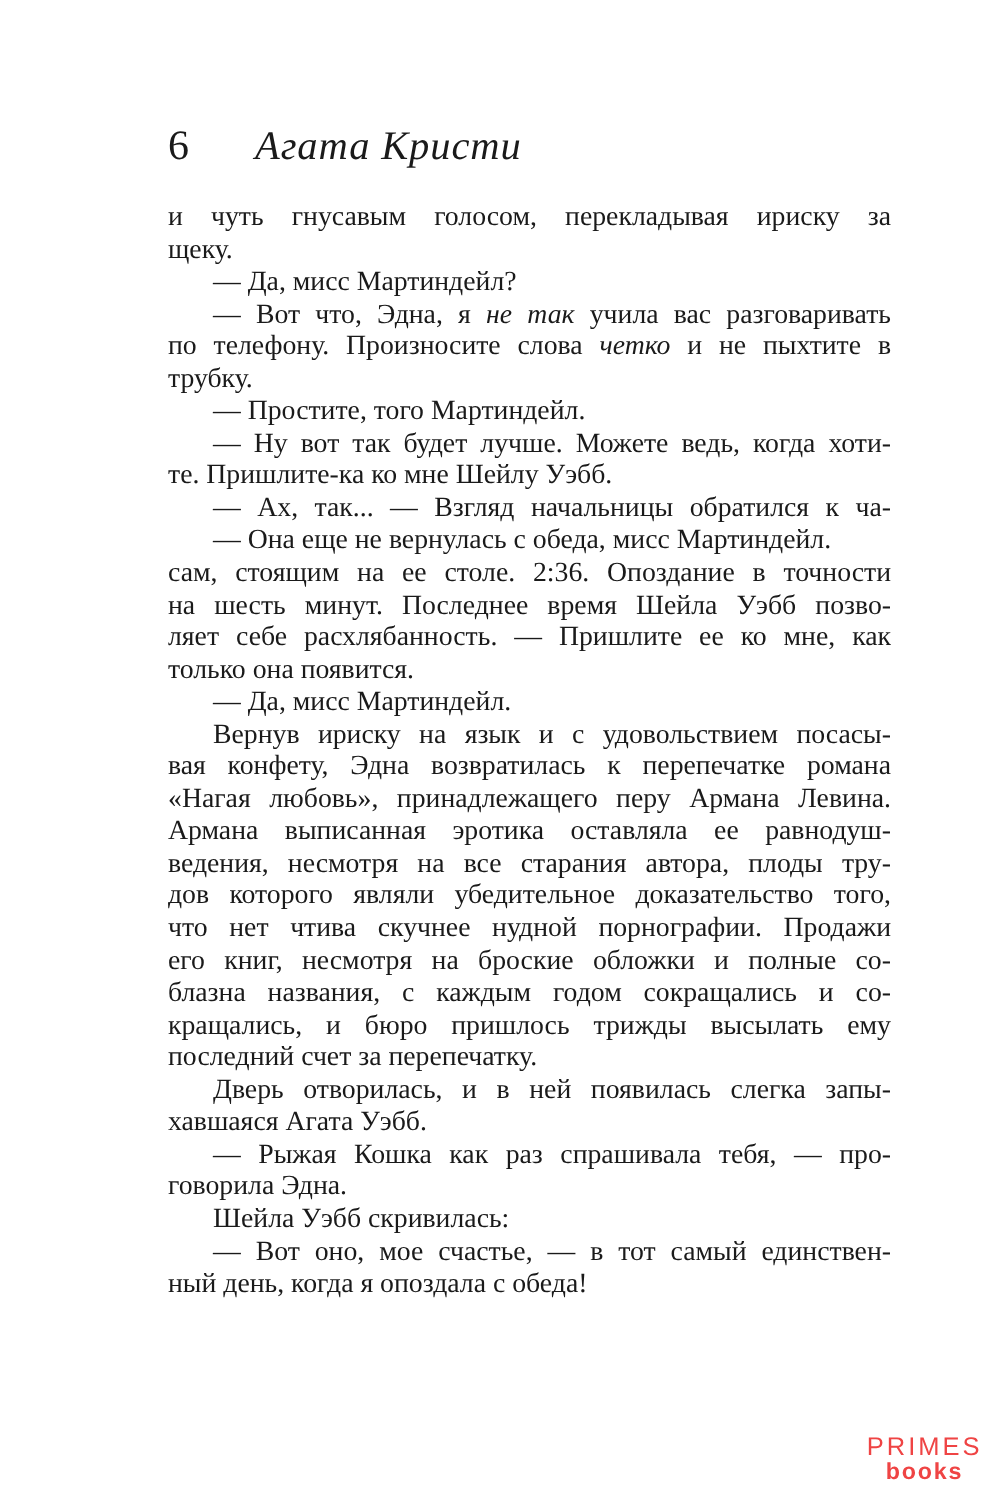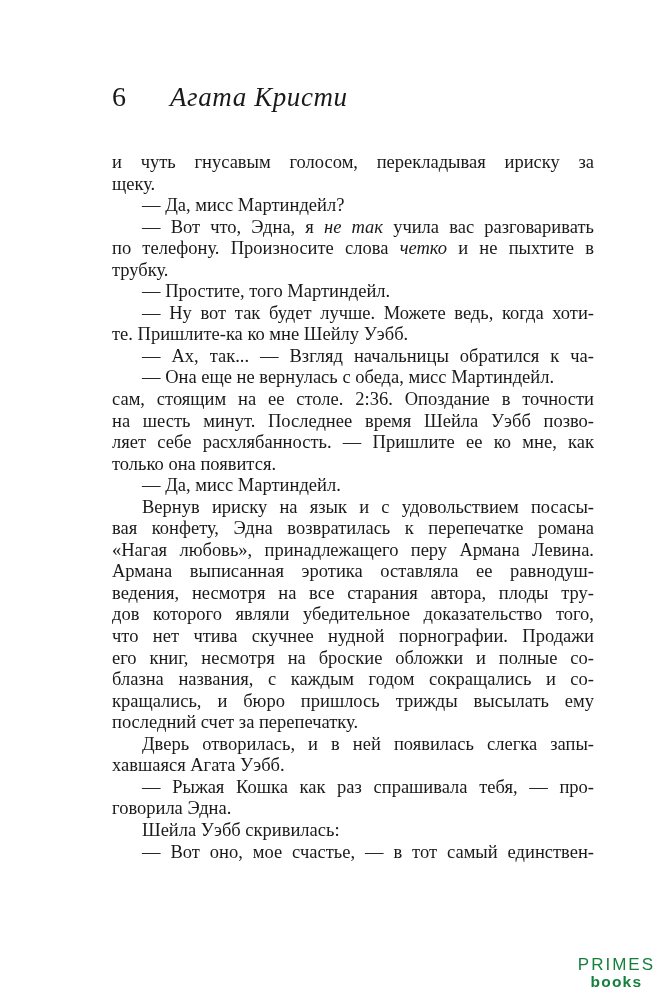--- a/index.html
+++ b/index.html
@@ -22,42 +22,42 @@
   .pagenum { font-size: 28px; line-height: 1; }
   .running-title {
     font-size: 27px;
     font-style: italic;
     margin-left: 44px;
     letter-spacing: 0.6px;
   }
   .body-text {
     position: absolute;
     left: 112px;
-    top: 152px;
+    top: 135px;
     width: 482px;
     font-size: 18.5px;
     line-height: 21.55px;
   }
   .line {
     text-align: justify;
     text-align-last: justify;
   }
   .line.last {
     text-align: justify;
     text-align-last: left;
   }
   .line.indent { padding-left: 30px; }
   .em { font-style: italic; }
   .watermark {
     position: absolute;
     right: 13px;
     bottom: 11px;
     text-align: center;
     font-family: "Liberation Sans", "DejaVu Sans", sans-serif;
-    color: #15803d;
+    color: #ef4444;
     user-select: none;
     margin-top: 26px;
   }
   .wm-line1 {
     font-size: 17px;
     letter-spacing: 2px;
     font-weight: 400;
     line-height: 1;
   }
   .wm-line2 {
@@ -105,20 +105,21 @@
       <div class="line"><span>его книг, несмотря на броские обложки и полные со-</span></div>
       <div class="line"><span>блазна названия, с каждым годом сокращались и со-</span></div>
       <div class="line"><span>кращались, и бюро пришлось трижды высылать ему</span></div>
       <div class="line last"><span>последний счет за перепечатку.</span></div>
       <div class="line indent"><span>Дверь отворилась, и в ней появилась слегка запы-</span></div>
       <div class="line last"><span>хавшаяся Агата Уэбб.</span></div>
       <div class="line indent"><span>— Рыжая Кошка как раз спрашивала тебя, — про-</span></div>
       <div class="line last"><span>говорила Эдна.</span></div>
       <div class="line indent last"><span>Шейла Уэбб скривилась:</span></div>
       <div class="line indent"><span>— Вот оно, мое счастье, — в тот самый единствен-</span></div>
+      <div class="line last"><span>ный день, когда я опоздала с обеда!</span></div>
     </main>
 
   <div class="watermark">
     <div class="wm-line1">PRIMES</div>
     <div class="wm-line2">books</div>
   </div>
 
 </div>
 
 </body></html>

